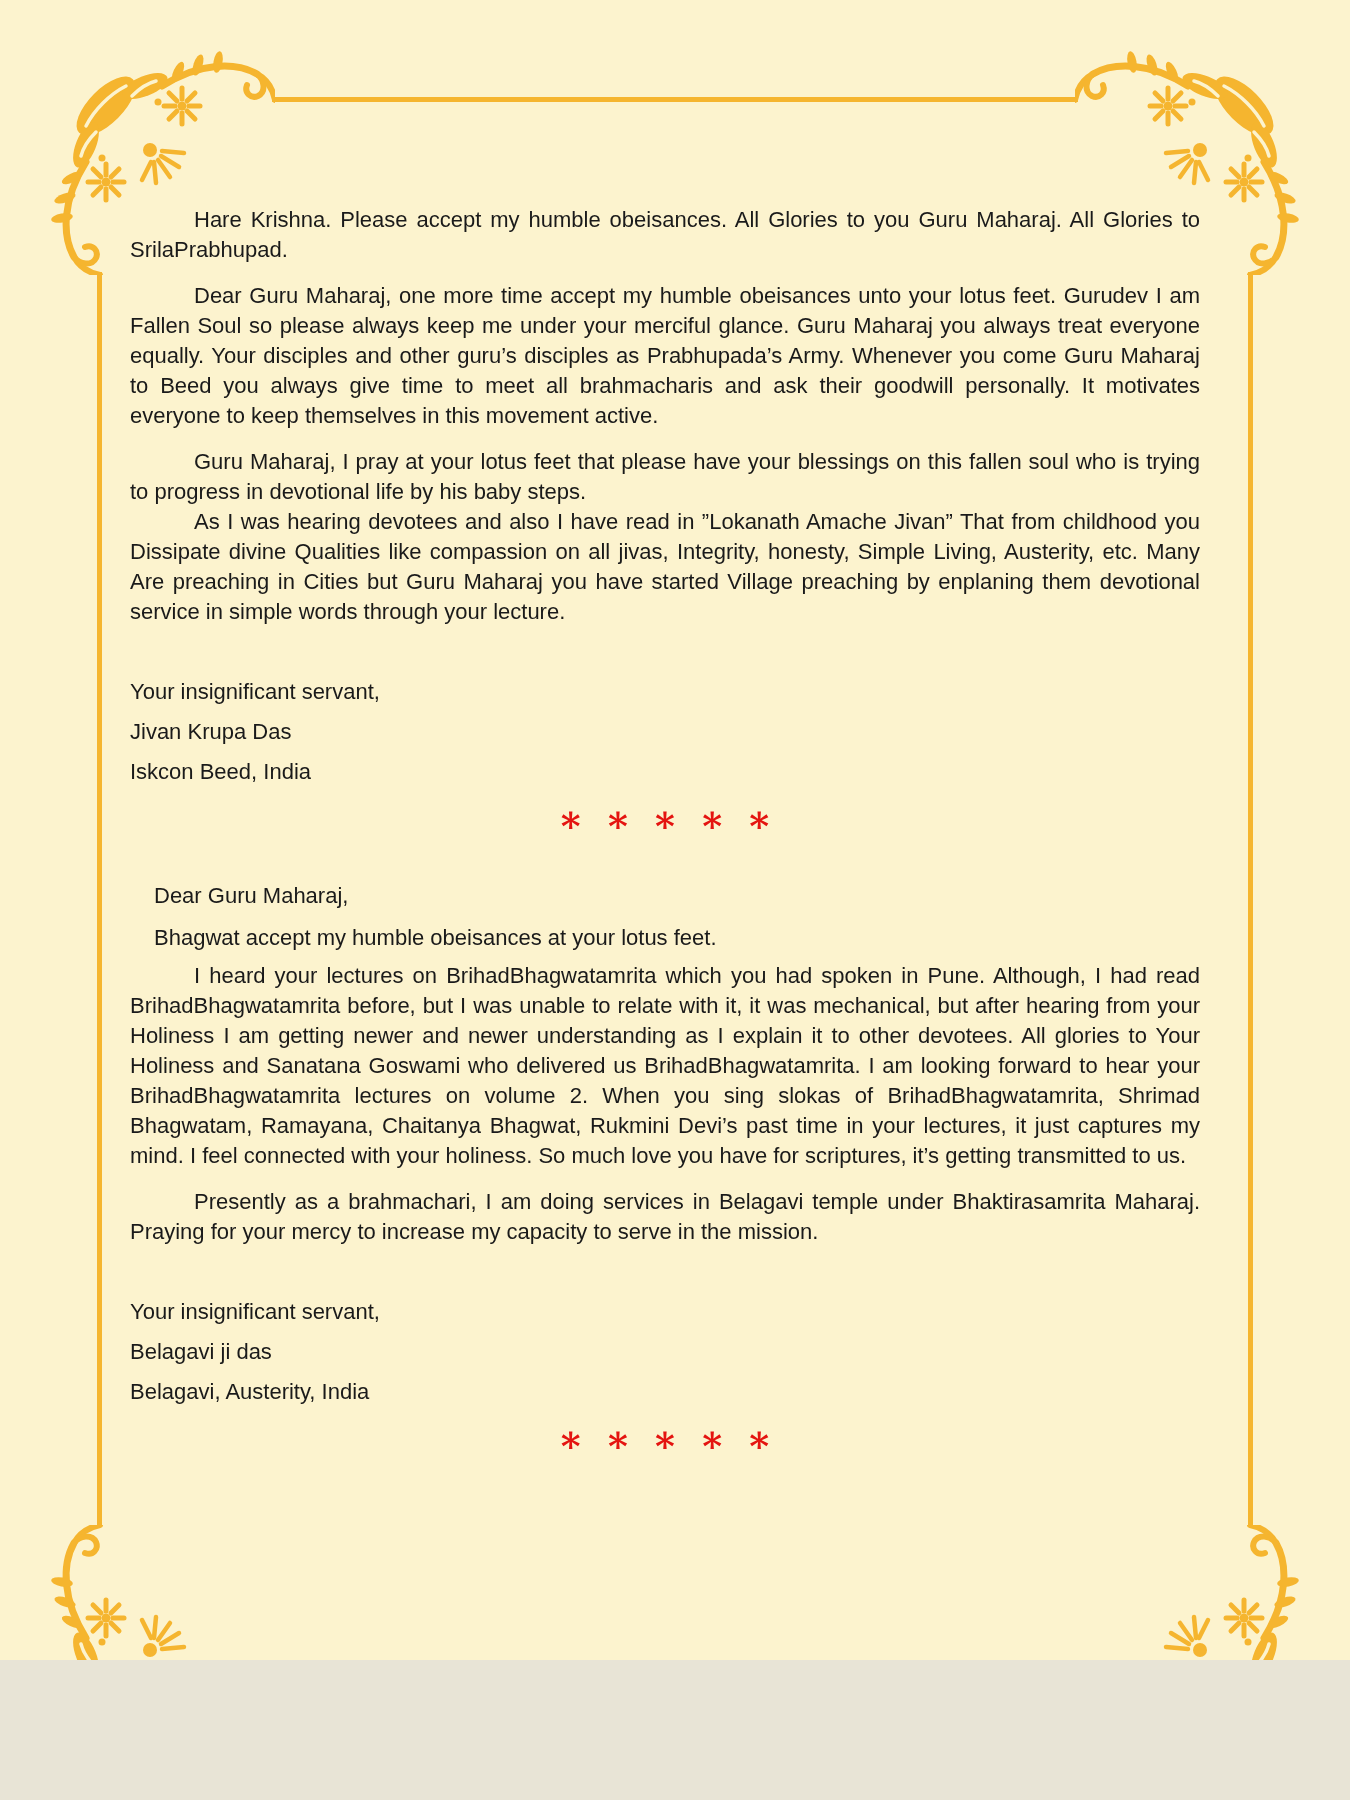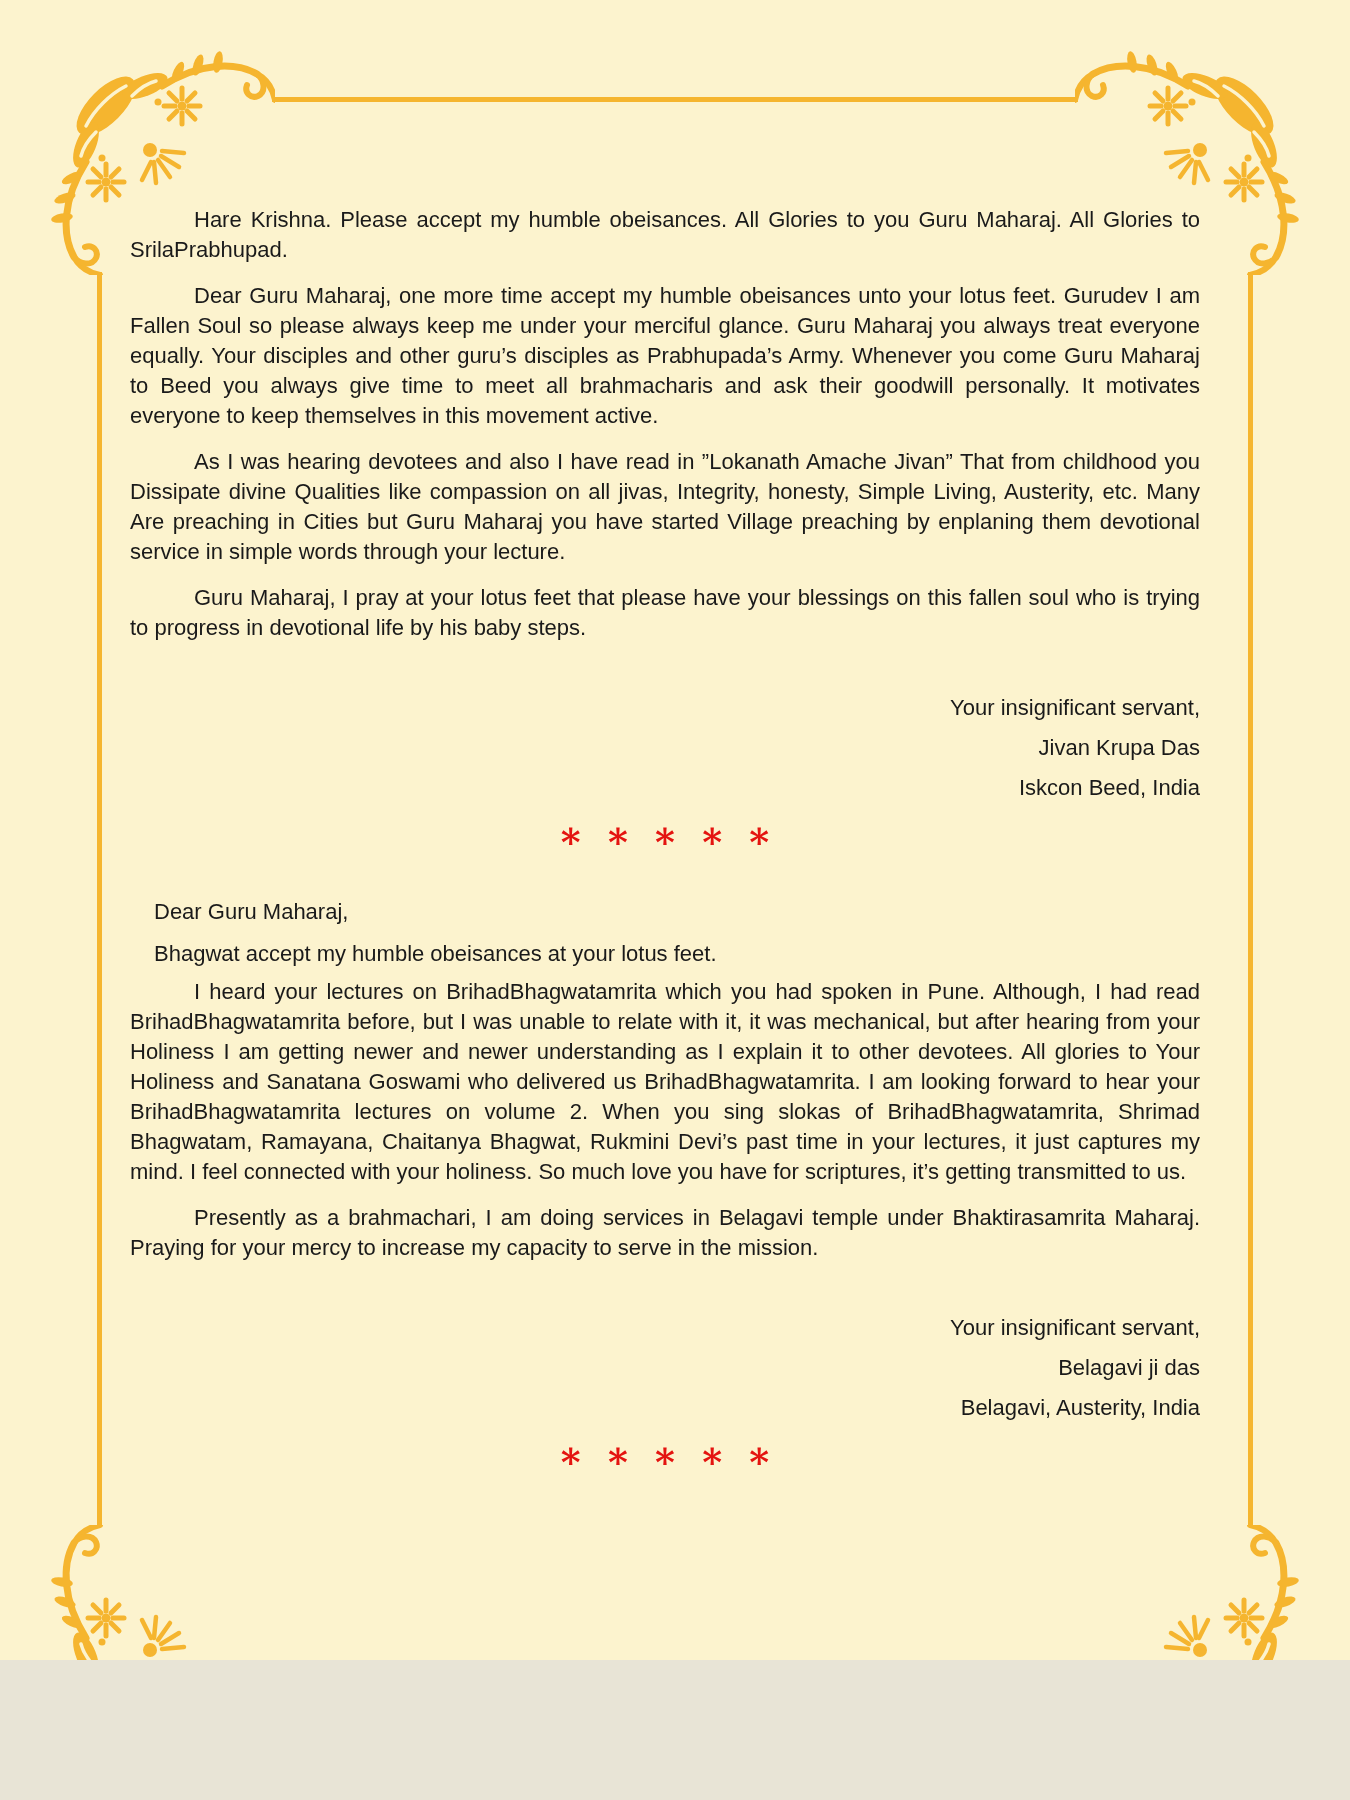--- a/index.html
+++ b/index.html
@@ -26,21 +26,21 @@
   .orn.br{left:1075px;top:1525px;transform:scale(-1,-1);}
   
   .content{
     position:absolute;left:130px;top:205px;width:1070px;
     font-size:22px;line-height:30px;text-align:justify;
   }
   .content p{margin:0 0 16px 0;}
   p.ind{text-indent:64px;}
   p.noj{text-align:left;margin-left:24px;}
   .sig{margin-top:50px;}
-  .sig p{margin:0 0 10px 0;text-align:right;}
+  .sig p{margin:0 0 10px 0;text-align:left;}
   .stars{
     margin:6px 0 40px 0;height:44px;line-height:44px;
     text-align:center;text-indent:0;
     font-family:"DejaVu Serif", serif;font-weight:bold;
     font-size:38px;color:#E41410;word-spacing:14px;
   }
   .stars span{display:inline-block;transform:translateY(7px);}
   .salut{margin-bottom:12px !important;}
   .opening{margin-bottom:8px !important;}
   .lastp{margin-bottom:0 !important;}
@@ -141,22 +141,22 @@
       <svg>
         <use href="#corner-orn"></use>
       </svg>
     </div>
 
   <div class="content">
 
     <section>
       <p class="ind">Hare Krishna. Please accept my humble obeisances. All Glories to you Guru Maharaj. All Glories to SrilaPrabhupad.</p>
       <p class="ind">Dear Guru Maharaj, one more time accept my humble obeisances unto your lotus feet. Gurudev I am Fallen Soul so please always keep me under your merciful glance. Guru Maharaj you always treat everyone equally. Your disciples and other guru’s disciples as Prabhupada’s Army. Whenever you come Guru Maharaj to Beed you always give time to meet all brahmacharis and ask their goodwill personally. It motivates everyone to keep themselves in this movement active.</p>
+      <p class="ind lastp">Guru Maharaj, I pray at your lotus feet that please have your blessings on this fallen soul who is trying to progress in devotional life by his baby steps.</p>
       <p class="ind">As I was hearing devotees and also I have read in ”Lokanath Amache Jivan” That from childhood you Dissipate divine Qualities like compassion on all jivas, Integrity, honesty, Simple Living, Austerity, etc. Many Are preaching in Cities but Guru Maharaj you have started Village preaching by enplaning them devotional service in simple words through your lecture.</p>
-      <p class="ind lastp">Guru Maharaj, I pray at your lotus feet that please have your blessings on this fallen soul who is trying to progress in devotional life by his baby steps.</p>
       <div class="sig">
         <p>Your insignificant servant,</p>
         <p>Jivan Krupa Das</p>
         <p>Iskcon Beed, India</p>
       </div>
     </section>
 
     <div class="stars"><span>* * * * *</span></div>
 
     <section>

